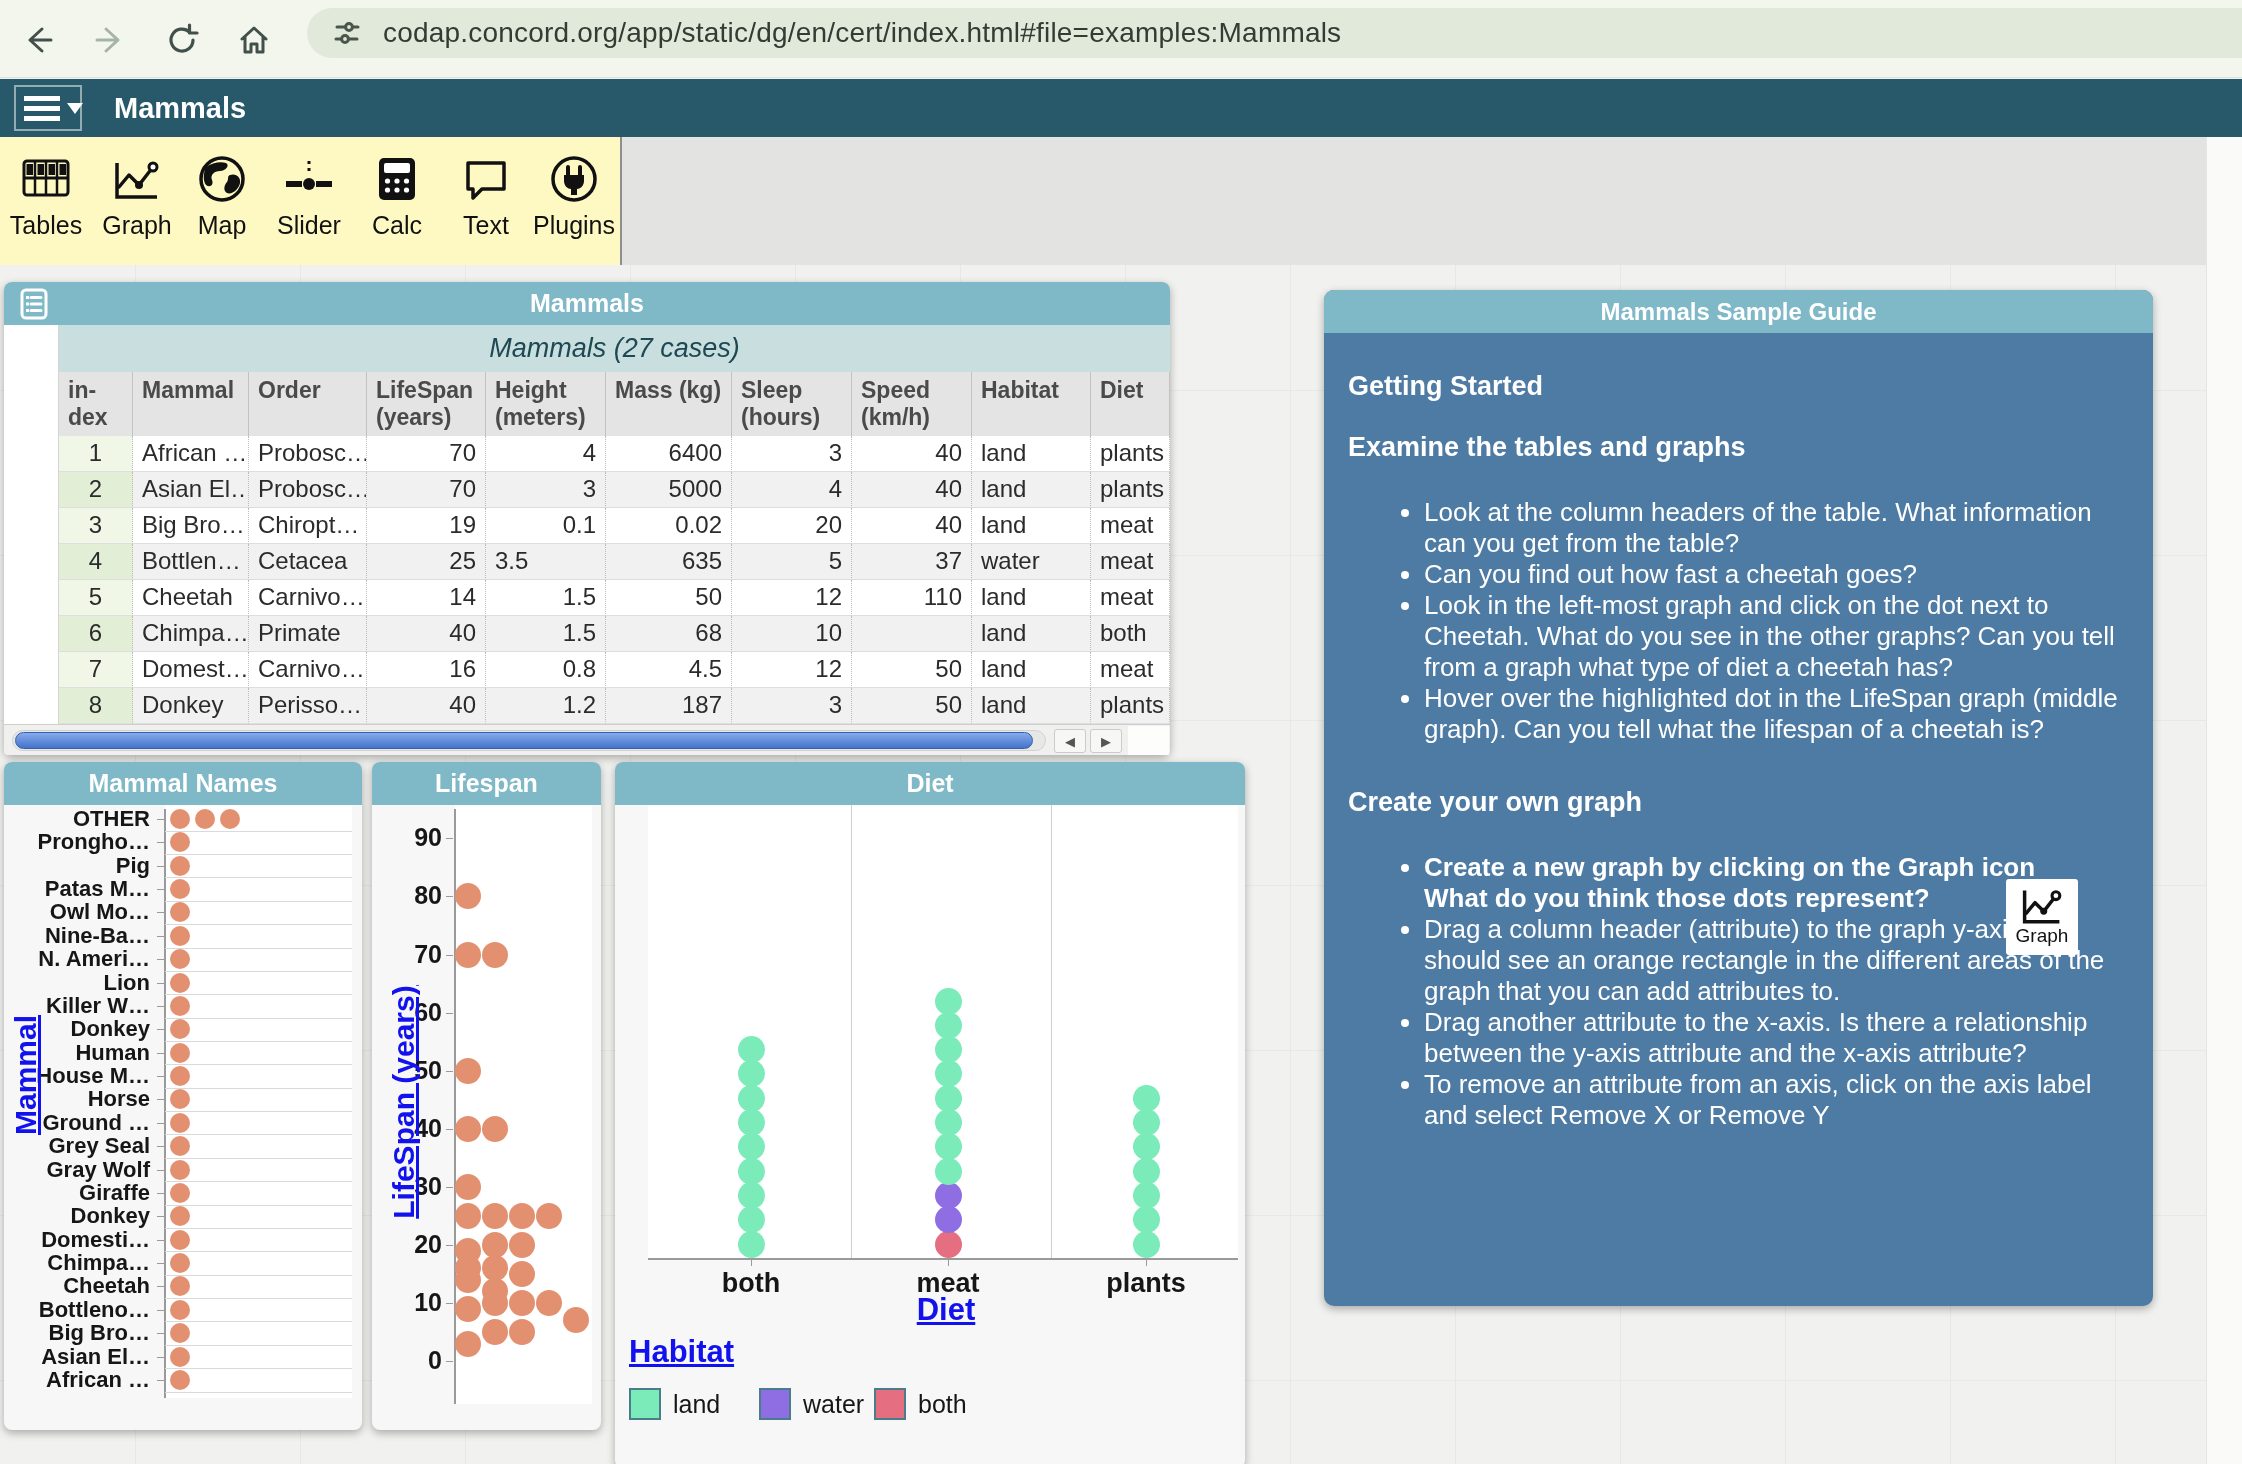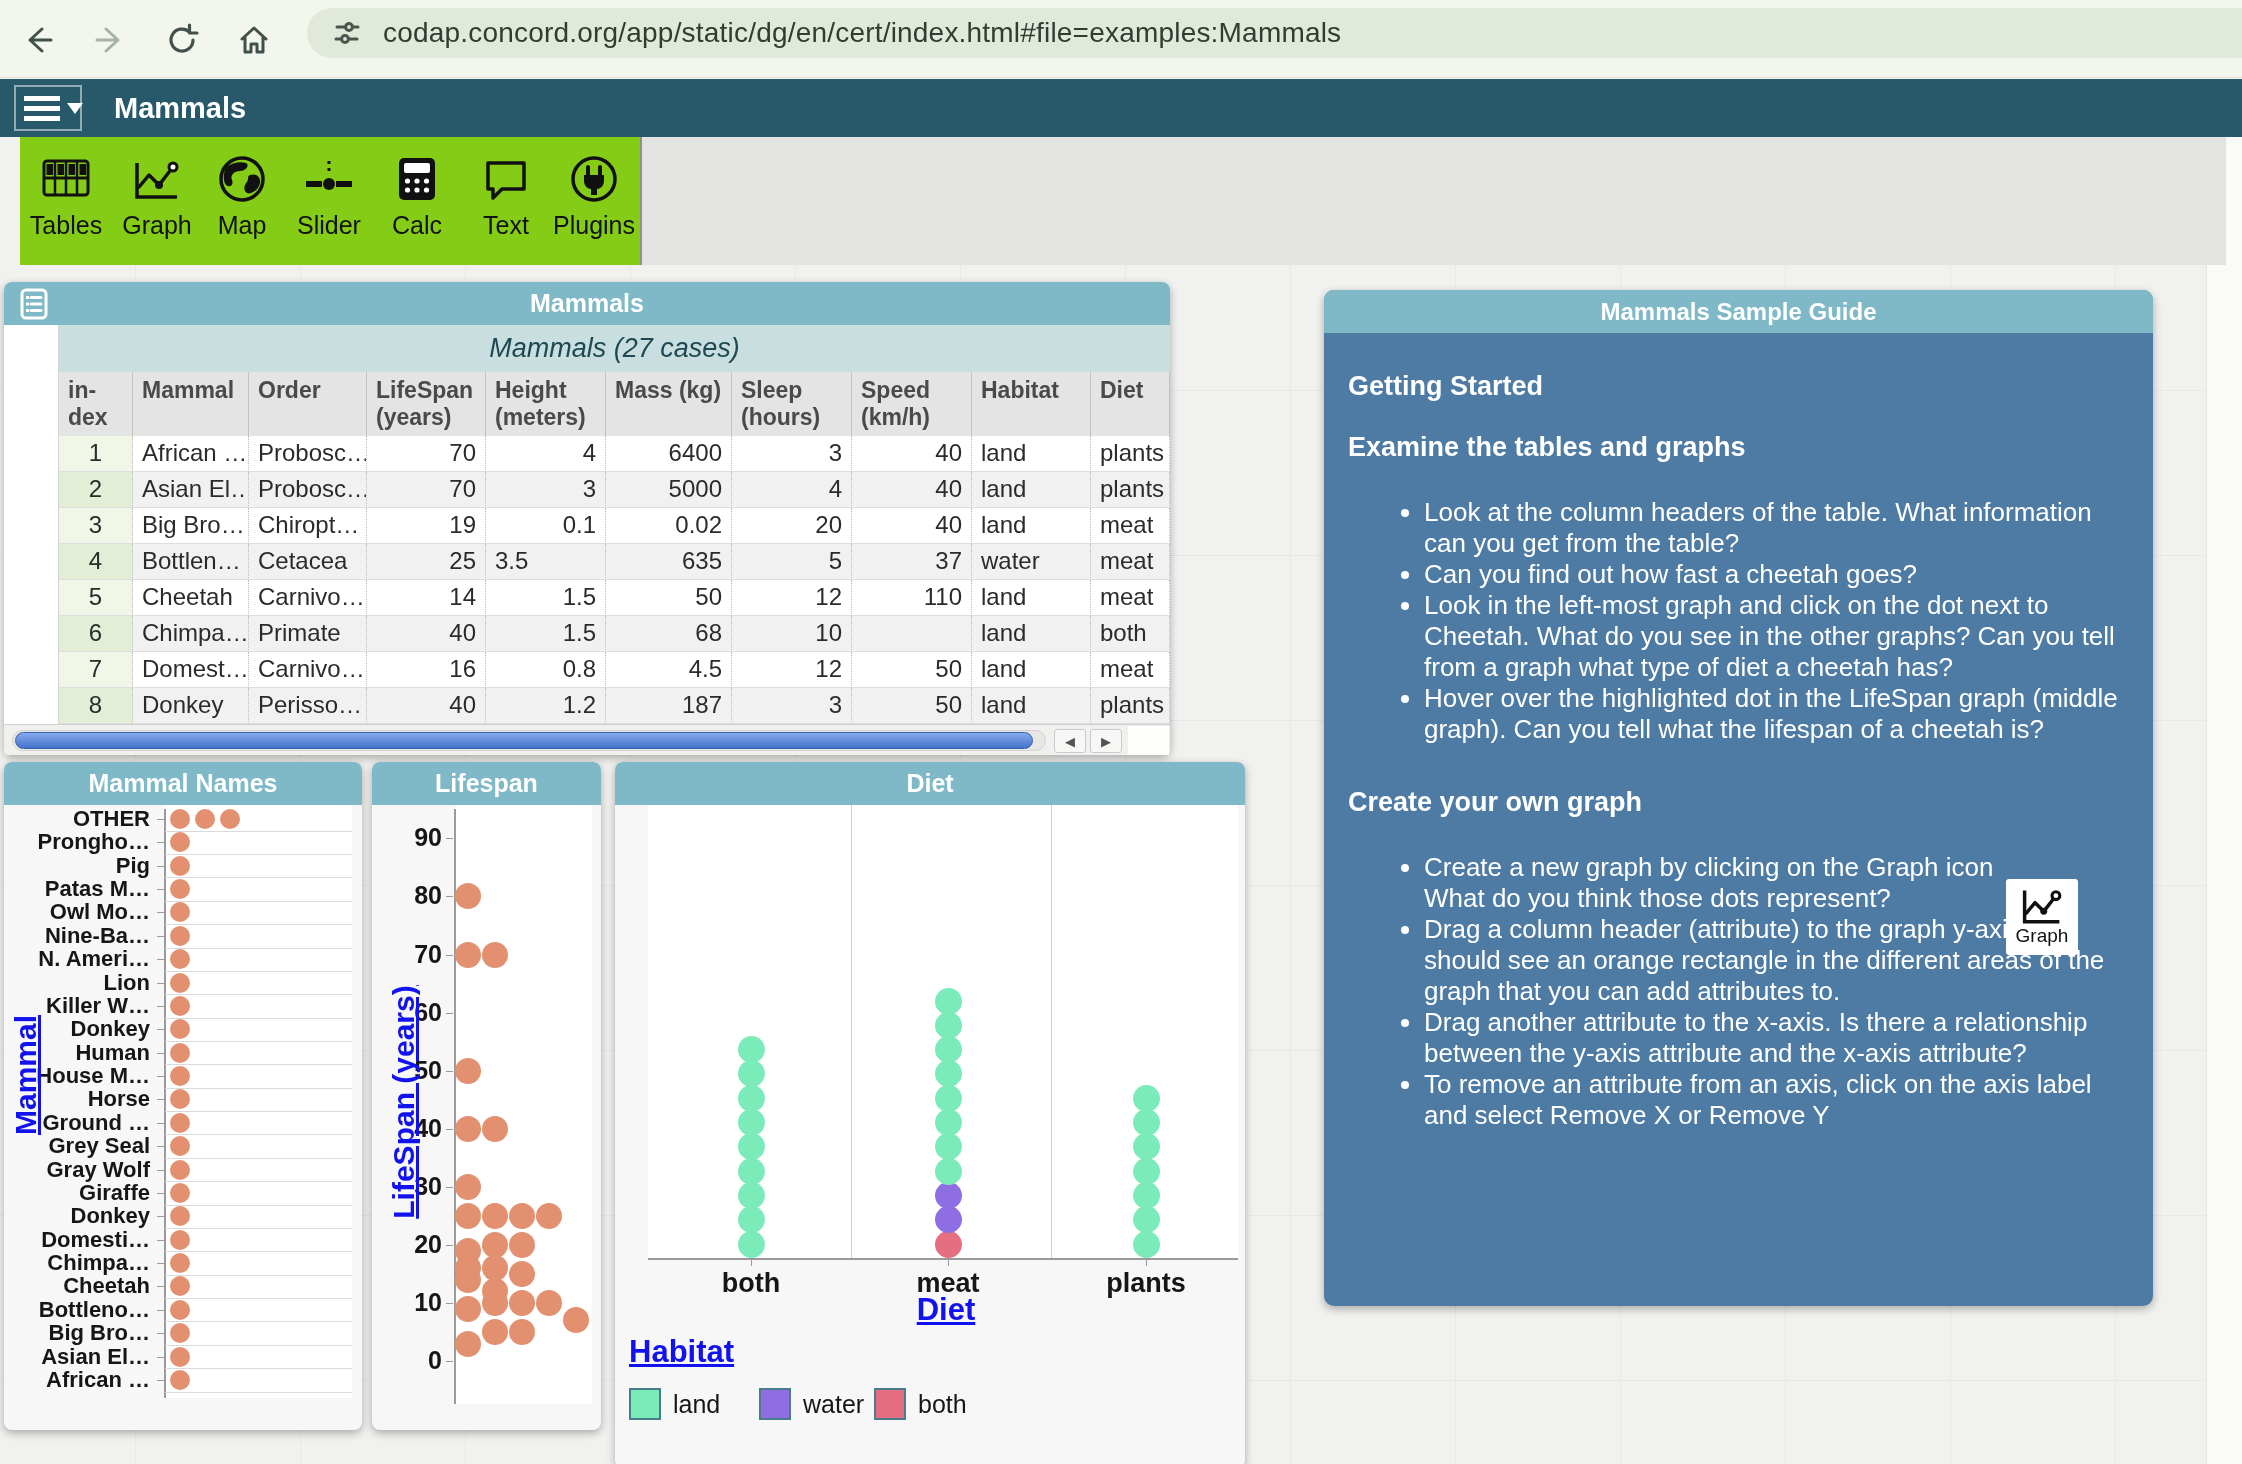--- a/index.html
+++ b/index.html
@@ -16,21 +16,21 @@
 
   
   .codap-header { position:absolute; left:0; top:79px; width:2242px; height:58px; background:#27596B; z-index:39;}
   .hamburger { position:absolute; left:14px; top:6px; width:68px; height:46px; border:2px solid #93ACB2; display:flex; align-items:center; }
   .hb-bars { margin-left:8px; }
   .hb-bars div { width:36px; height:5px; background:#fff; margin:5px 0; }
   .hb-caret { width:0; height:0; border-left:8px solid transparent; border-right:8px solid transparent; border-top:11px solid #fff; margin-left:7px; }
   .doc-title { position:absolute; left:114px; top:0; height:58px; display:flex; align-items:center; color:#fff; font-size:29px; font-weight:600; }
 
   
-  .toolbar { position:absolute; left:0; top:137px; width:1898px; height:128px; background:#84cc16; z-index:38;margin-left:20px;}
+  .toolbar { position:absolute; left:0; top:137px; width:1898px; height:128px; background:#fef9c3; z-index:38;}
   .tb-cell { position:absolute; top:0; width:92px; height:128px; display:flex; flex-direction:column; align-items:center; justify-content:flex-start; cursor:pointer; }
   .tb-cell svg { margin-top:16px; }
   .tb-label { font-size:25px; color:#111; margin-top:6px; }
   .tb-divider { position:absolute; left:620px; top:0; width:2px; height:128px; background:#8F8F8F; }
   .tb-gray { position:absolute; left:622px; top:0; width:1584px; height:128px; background:#E3E3E1; }
   .right-strip { position:absolute; left:2206px; top:137px; width:36px; height:1327px; background:#FAFAF8; border-left:1px solid #E5E5E3; z-index:5;}
 
   
   .desktop { position:absolute; left:0; top:265px; width:2242px; height:1199px;
     background-color:#F1F1EF;
@@ -87,21 +87,21 @@
   .guide-body p { font-size:26px; line-height:31px; margin-top:18px; }
   .g-h1 { margin-top:18px; }
   .g-h2 { margin-top:30px; }
   .g-h3 { margin-top:42px; }
   .guide-body ul { margin-top:34px; padding-left:76px; }
   .guide-body li { font-size:26px; line-height:31px; }
   .ul2 { margin-top:70px; }
   .graph-icon-box { position:absolute; left:682px; top:546px; width:72px; height:76px; background:#fff; border-radius:3px;
     display:flex; flex-direction:column; align-items:center; justify-content:center; color:#111; }
   .graph-icon-box span { font-size:19px; margin-top:-2px; }
-  .li-pad { padding-right:84px; }
+  .li-pad { padding-right:84px;font-weight:bold; }
 </style>
 </head>
 <body>
 
 <div id="screen">
 
   <div class="chrome">
     <div class="nav-btn" style="left:18px">
       <svg width="34" height="34" viewBox="0 0 34 34">
           <path d="M21 6 L9 17 L21 28 M9 17 H30" stroke="#41504A" stroke-width="3" fill="none" stroke-linecap="round" stroke-linejoin="round"></path>

